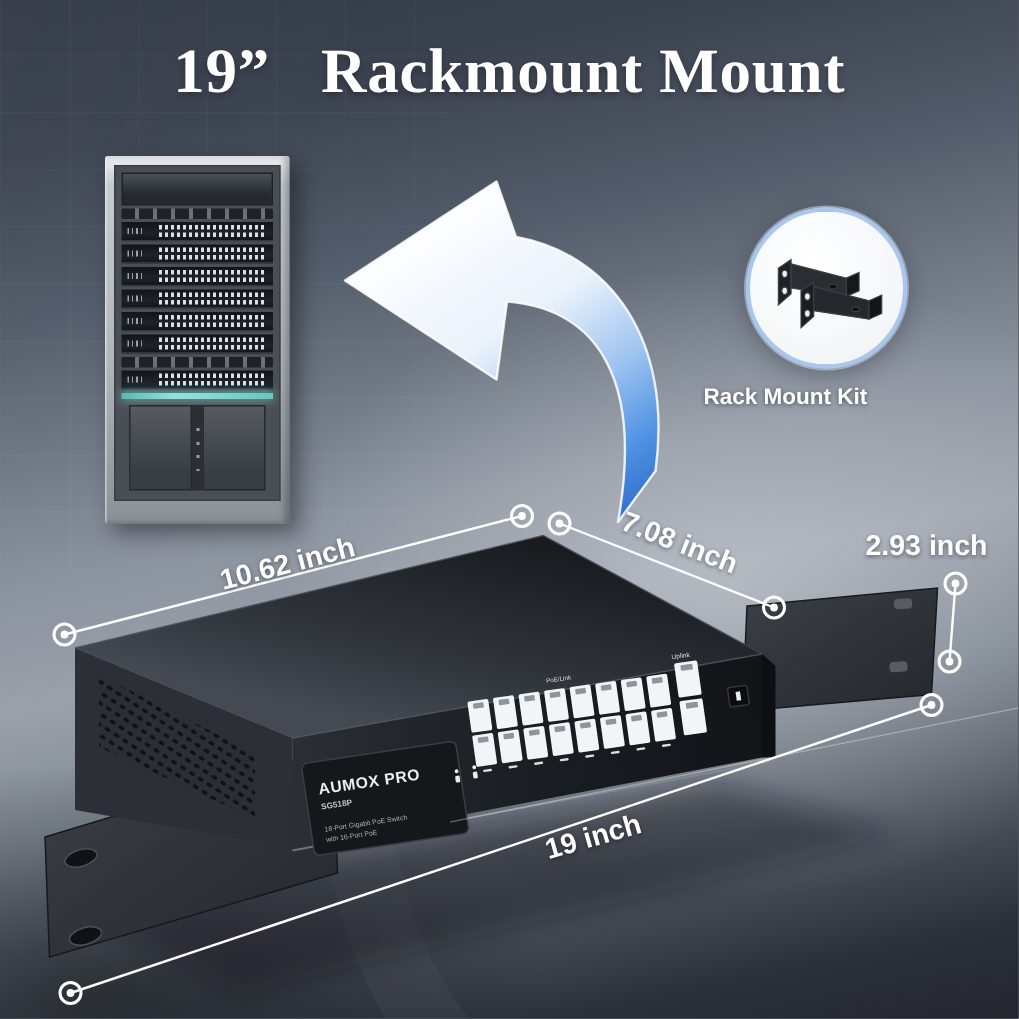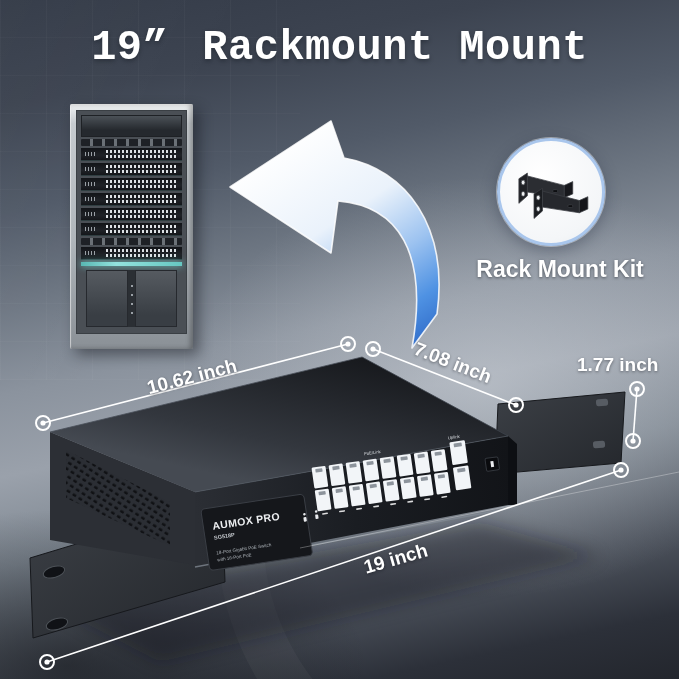--- a/index.html
+++ b/index.html
@@ -20,21 +20,21 @@
       linear-gradient(115deg, rgba(255,255,255,.05), transparent 60%);
   }
   .bg-sheen{
     position:absolute;right:-110px;bottom:-140px;width:480px;height:480px;border-radius:50%;
     border:46px solid transparent;border-bottom-color:rgba(255,255,255,.05);border-left-color:rgba(255,255,255,.035);
     transform:rotate(-35deg);pointer-events:none;
   }
   .title{
     position:absolute;left:0;right:0;top:24px;display:flex;justify-content:center;gap:34px;
     color:#fff;font-weight:800;font-size:42px;letter-spacing:.5px;
-    font-family:Liberation Mono, monospace;
+    font-family:Liberation Serif, serif;
     text-shadow:0 2px 4px rgba(10,14,20,.35);
   }
   
   .rack{
     position:absolute;left:70px;top:104px;width:123px;height:245px;
     background:linear-gradient(180deg,#f0f2f3,#c6cbcf 8%,#b0b6bb 55%,#8a9096);
     border-radius:2px;padding:6px 6px 15px 6px;box-sizing:border-box;
     box-shadow:inset -3px 0 5px rgba(0,0,0,.28), inset 1px 1px 1px rgba(255,255,255,.6), 6px 6px 14px rgba(15,18,24,.45);
   }
   .rack-rows{display:flex;flex-direction:column;gap:2px;height:100%;background:#4a4f55;padding:4px;box-sizing:border-box;border:1px solid #3a3f44;}
@@ -57,22 +57,22 @@
     background-size:2px 55%;background-repeat:no-repeat;background-position:center;}
   
   .kit-circle{
     position:absolute;left:497px;top:138px;width:108px;height:108px;border-radius:50%;
     background:radial-gradient(circle at 40% 35%,#ffffff,#f4f6f8 70%,#e8ecef);
     border:3px solid #a9c6ec;box-sizing:border-box;
     box-shadow:0 0 0 1px rgba(255,255,255,.4), 0 5px 16px rgba(25,35,55,.35);
   }
   .kit-circle svg{position:absolute;inset:0;}
   .kit-label{
-    position:absolute;left:469px;top:256px;width:182px;text-align:center;
-    color:#fff;font-weight:700;font-size:23px;text-shadow:0 1px 3px rgba(10,14,20,.5);
+    position:absolute;left:469px;top:256px;width:182px;
+    color:#fff;font-weight:700;font-size:15px;text-shadow:0 1px 3px rgba(10,14,20,.5);
   }
   
   .scene{position:absolute;inset:0;}
   .scene text{font-family:"Liberation Sans",sans-serif;}
   
   .dim{
     position:absolute;color:#fff;font-weight:700;font-size:19px;white-space:nowrap;
     text-shadow:0 1px 3px rgba(10,14,20,.45);
   }
   .dim-w{left:146px;top:366px;transform:rotate(-14.5deg);}
@@ -327,15 +327,15 @@
         </g>
       <g>
           <circle cx="621" cy="470" r="7"></circle>
           <circle cx="621" cy="470" r="2.6" fill="#fff" stroke="none"></circle>
         </g>
     </g>
   </svg>
 
   <div class="dim dim-w">10.62 inch</div>
   <div class="dim dim-d">7.08 inch</div>
-  <div class="dim dim-h">1.77 inch</div>
+  <div class="dim dim-h">2.93 inch</div>
   <div class="dim dim-r">19 inch</div>
 </div>
 
 </body></html>

